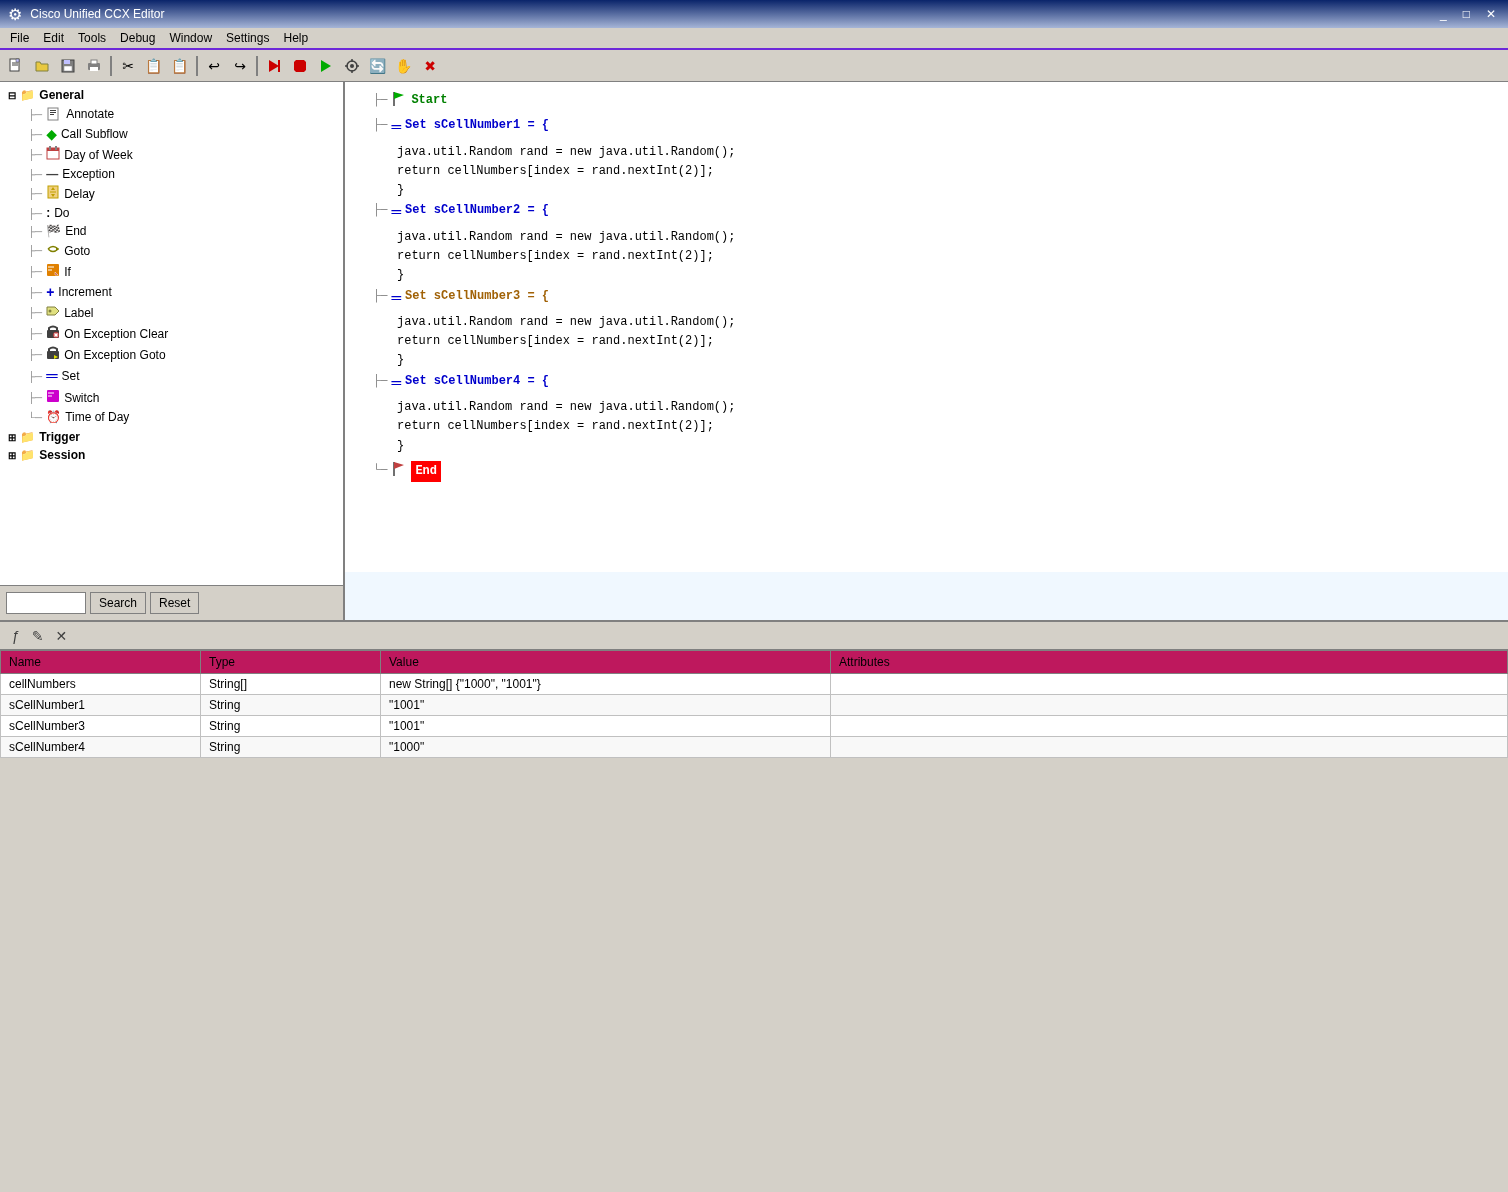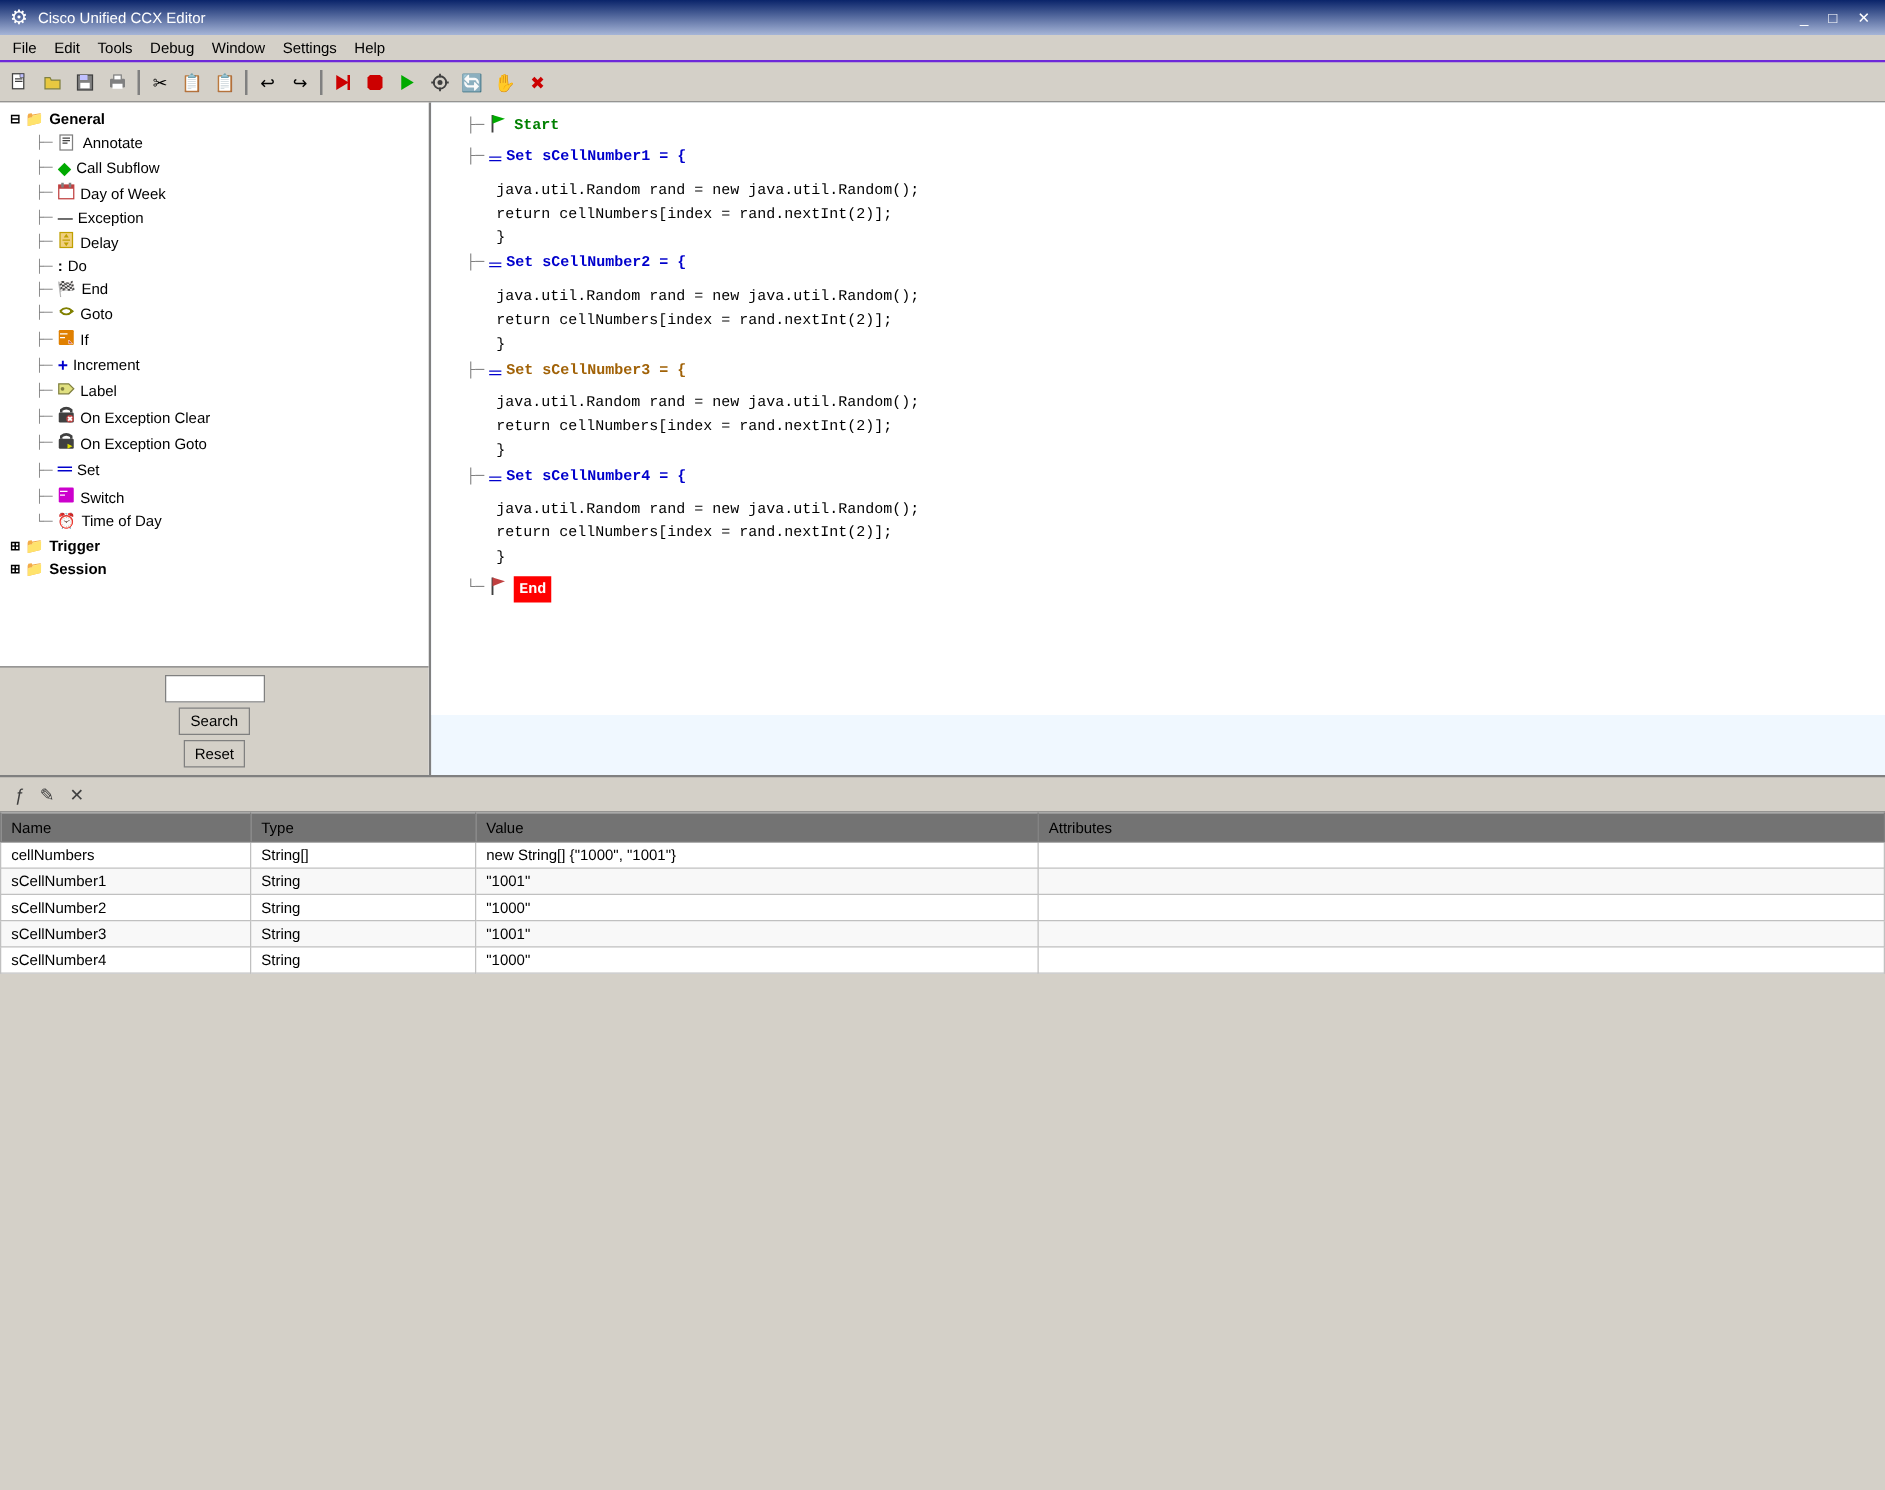--- a/index.html
+++ b/index.html
@@ -92,21 +92,20 @@
     .left-panel ::-webkit-scrollbar-thumb { background: #808080; border: 1px solid #404040; }
 
     
     .search-bar {
       padding: 6px;
       background: #d4d0c8;
       border-top: 1px solid #808080;
       display: flex;
       gap: 4px;
       align-items: center;
-      flex-direction: column;
     }
     .search-input {
       width: 80px;
       height: 22px;
       border: 1px solid #808080;
       padding: 2px 4px;
       font-size: 12px;
       background: white;
     }
     .search-btn, .reset-btn {
@@ -168,21 +167,21 @@
       padding: 1px 4px;
       color: #404040;
     }
     .variables-table {
       width: 100%;
       border-collapse: collapse;
       background: white;
       font-size: 12px;
     }
     .variables-table th {
-      background: #737373;
+      background: #be185d;
       border: 1px solid #808080;
       padding: 4px 8px;
       text-align: left;
       font-weight: normal;
       font-size: 12px;
     }
     .variables-table td {
       border: 1px solid #c0c0c0;
       padding: 3px 8px;
       background: white;
@@ -573,26 +572,20 @@
         <td>new String[] {"1000", "1001"}</td>
         <td></td>
       </tr>
       <tr>
         <td>sCellNumber1</td>
         <td>String</td>
         <td>"1001"</td>
         <td></td>
       </tr>
       <tr>
-        <td>sCellNumber2</td>
-        <td>String</td>
-        <td>"1000"</td>
-        <td></td>
-      </tr>
-      <tr>
         <td>sCellNumber3</td>
         <td>String</td>
         <td>"1001"</td>
         <td></td>
       </tr>
       <tr>
         <td>sCellNumber4</td>
         <td>String</td>
         <td>"1000"</td>
         <td></td>

